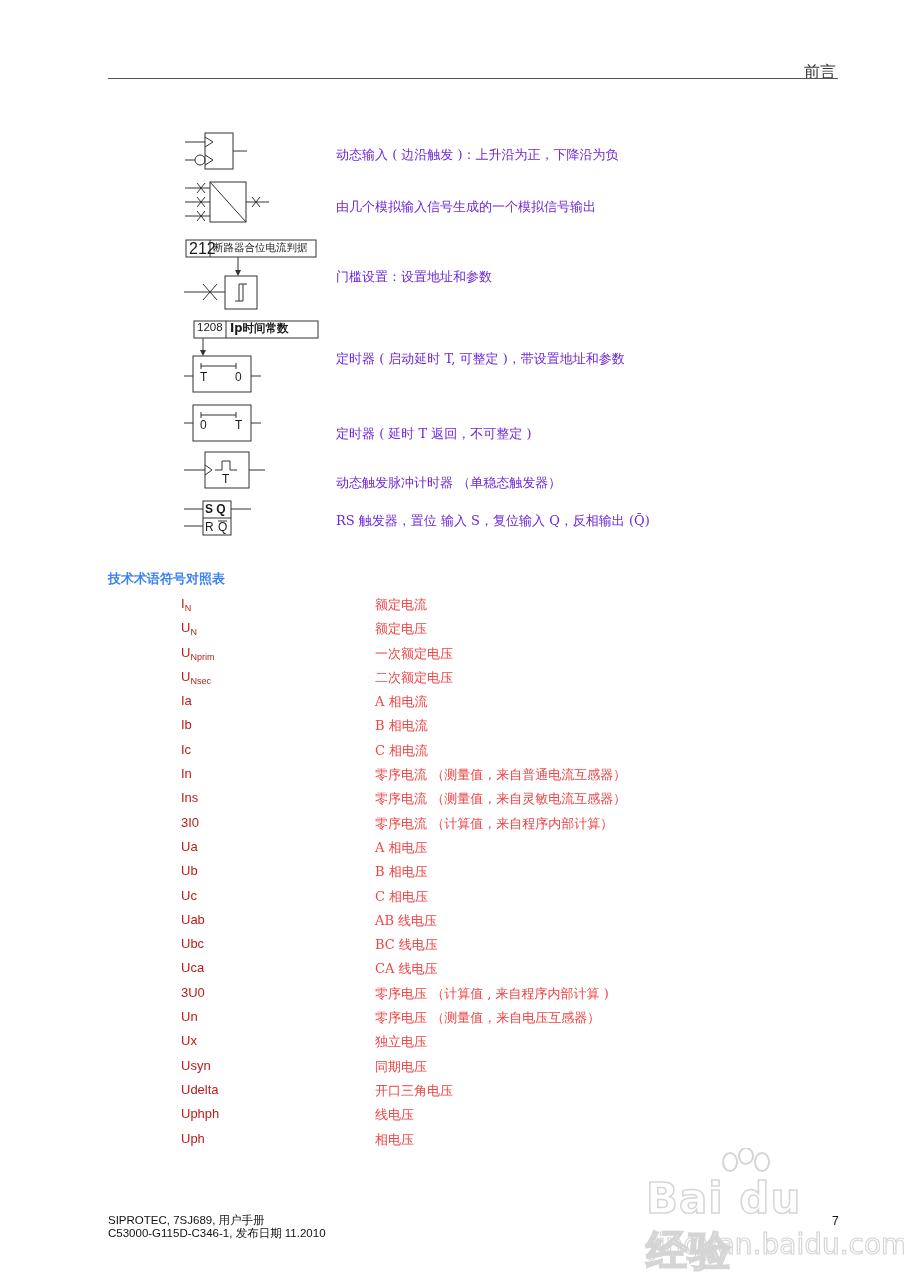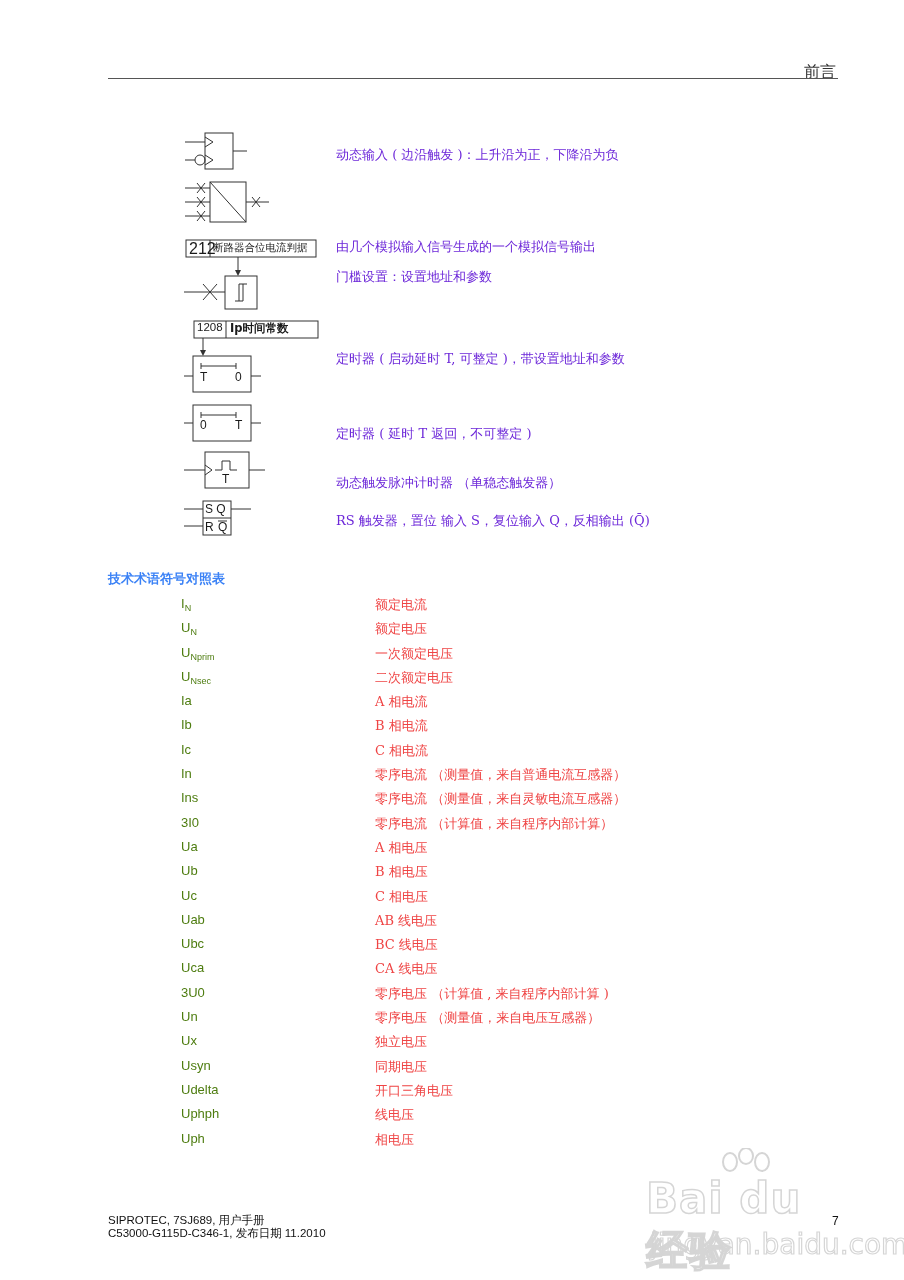--- a/index.html
+++ b/index.html
@@ -5,21 +5,21 @@
   html, body { margin: 0; padding: 0; background: #ffffff; }
   body { width: 904px; height: 1280px; position: relative; overflow: hidden; font-family: "Liberation Sans", "DejaVu Sans", sans-serif; color: #1a1a1a; }
   .header-line { position: absolute; left: 108px; top: 78px; width: 730px; height: 1px; background: #555; }
   .header-title { position: absolute; right: 68px; top: 62px; font-family: "DejaVu Serif", "Liberation Serif", serif; font-size: 16px; color: #333; }
   .sym { position: absolute; }
   .sym svg { display: block; }
   .desc { position: absolute; left: 336px; font-size: 13px; font-family: "DejaVu Serif", "Liberation Serif", serif; color: #6d28d9; white-space: nowrap; }
   .section-title { position: absolute; left: 108px; top: 570px; font-size: 13px; font-weight: bold; font-family: "DejaVu Sans", sans-serif; color: #3b82f6; }
   .glossary { position: absolute; left: 181px; top: 596px; }
   .row { height: 24.3px; position: relative; }
-  .term { position: absolute; left: 0; top: 0; font-size: 13px; font-family: "Liberation Sans", sans-serif; color: #4d7c0f; }
+  .term { position: absolute; left: 0; top: 0; font-size: 13px; font-family: "Liberation Sans", sans-serif; color: #b91c1c; }
   .term sub { font-size: 9px; vertical-align: -3px; }
   .meaning { position: absolute; left: 194px; top: 0; font-size: 13px; font-family: "DejaVu Serif", "Liberation Serif", serif; color: #ef4444; white-space: nowrap; }
   .footer { position: absolute; left: 108px; top: 1214px; font-size: 11.5px; line-height: 13px; font-family: "Liberation Sans", sans-serif; color: #111; }
   .page-num { position: absolute; left: 832px; top: 1214px; font-size: 12px; font-family: "Liberation Sans", sans-serif; color: #111; }
   .watermark { position: absolute; left: 640px; top: 1148px; width: 210px; height: 120px; opacity: 0.35; }
   .watermark .wm-main { position: absolute; left: 6px; top: 26px; font-size: 42px; font-weight: bold; font-family: "DejaVu Sans", sans-serif; color: transparent; -webkit-text-stroke: 1.5px #888; letter-spacing: 1px; }
   .watermark .wm-url { position: absolute; left: 10px; top: 80px; font-size: 28px; font-family: "DejaVu Sans", sans-serif; color: transparent; -webkit-text-stroke: 1.2px #888; }
   .box-label { font-family: "Liberation Sans", sans-serif; }
 </style>
 </head>
@@ -48,21 +48,21 @@
     <line x1="2" y1="8" x2="27" y2="8" stroke="#333"></line>
     <line x1="2" y1="22" x2="27" y2="22" stroke="#333"></line>
     <line x1="2" y1="36" x2="27" y2="36" stroke="#333"></line>
     <path d="M14,3 L22,13 M22,3 L14,13" stroke="#333"></path>
     <path d="M14,17 L22,27 M22,17 L14,27" stroke="#333"></path>
     <path d="M14,31 L22,41 M22,31 L14,41" stroke="#333"></path>
     <line x1="63" y1="22" x2="86" y2="22" stroke="#333"></line>
     <path d="M69,17 L77,27 M77,17 L69,27" stroke="#333"></path>
   </svg>
 </div>
-<div class="desc" style="top:198px;margin-top:40px;">由几个模拟输入信号生成的一个模拟信号输出</div>
+<div class="desc" style="top:198px;">由几个模拟输入信号生成的一个模拟信号输出</div>
 
 <div class="sym" style="left:183px; top:239px; width:140px; height:72px;">
   <svg width="140" height="72" viewBox="0 0 140 72" style="position:absolute;left:0;top:0;">
     <rect x="3" y="1" width="130" height="17" fill="#fff" stroke="#333"></rect>
     <line x1="27" y1="1" x2="27" y2="18" stroke="#333"></line>
     <line x1="55" y1="18" x2="55" y2="33" stroke="#333"></line>
     <polygon points="52,31 58,31 55,37" fill="#333"></polygon>
     <rect x="42" y="37" width="32" height="33" fill="none" stroke="#333"></rect>
     <line x1="1" y1="53" x2="42" y2="53" stroke="#333"></line>
     <path d="M20,45 L34,61 M34,45 L20,61" stroke="#333"></path>
@@ -122,21 +122,21 @@
 
 <div class="sym" style="left:183px; top:500px; width:80px; height:40px;">
   <svg width="80" height="40" viewBox="0 0 80 40" style="position:absolute;left:0;top:0;">
     <rect x="20" y="1" width="28" height="34" fill="none" stroke="#333"></rect>
     <line x1="20" y1="18" x2="48" y2="18" stroke="#333"></line>
     <line x1="1" y1="9" x2="20" y2="9" stroke="#333"></line>
     <line x1="48" y1="9" x2="68" y2="9" stroke="#333"></line>
     <line x1="1" y1="26" x2="20" y2="26" stroke="#333"></line>
     <line x1="35" y1="21" x2="44" y2="21" stroke="#333"></line>
   </svg>
-  <span class="box-label" style="position:absolute;left:22px;top:2px;font-size:12px;white-space:nowrap;">S Q</span>
+  <span class="box-label" style="position:absolute;left:22px;top:2px;font-size:12px;white-space:nowrap;font-weight:bold;">S Q</span>
   <span class="box-label" style="position:absolute;left:22px;top:20px;font-size:12px;">R</span>
   <span class="box-label" style="position:absolute;left:35px;top:20px;font-size:12px;">Q</span>
 </div>
 <div class="desc" style="top:512px;">RS 触发器，置位 输入 S，复位输入 Q，反相输出 (Q̄)</div>
 
 <div class="section-title">技术术语符号对照表</div>
 
 <div class="glossary">
   <div class="row">
       <span class="term"><span>I</span><sub>N</sub></span>

